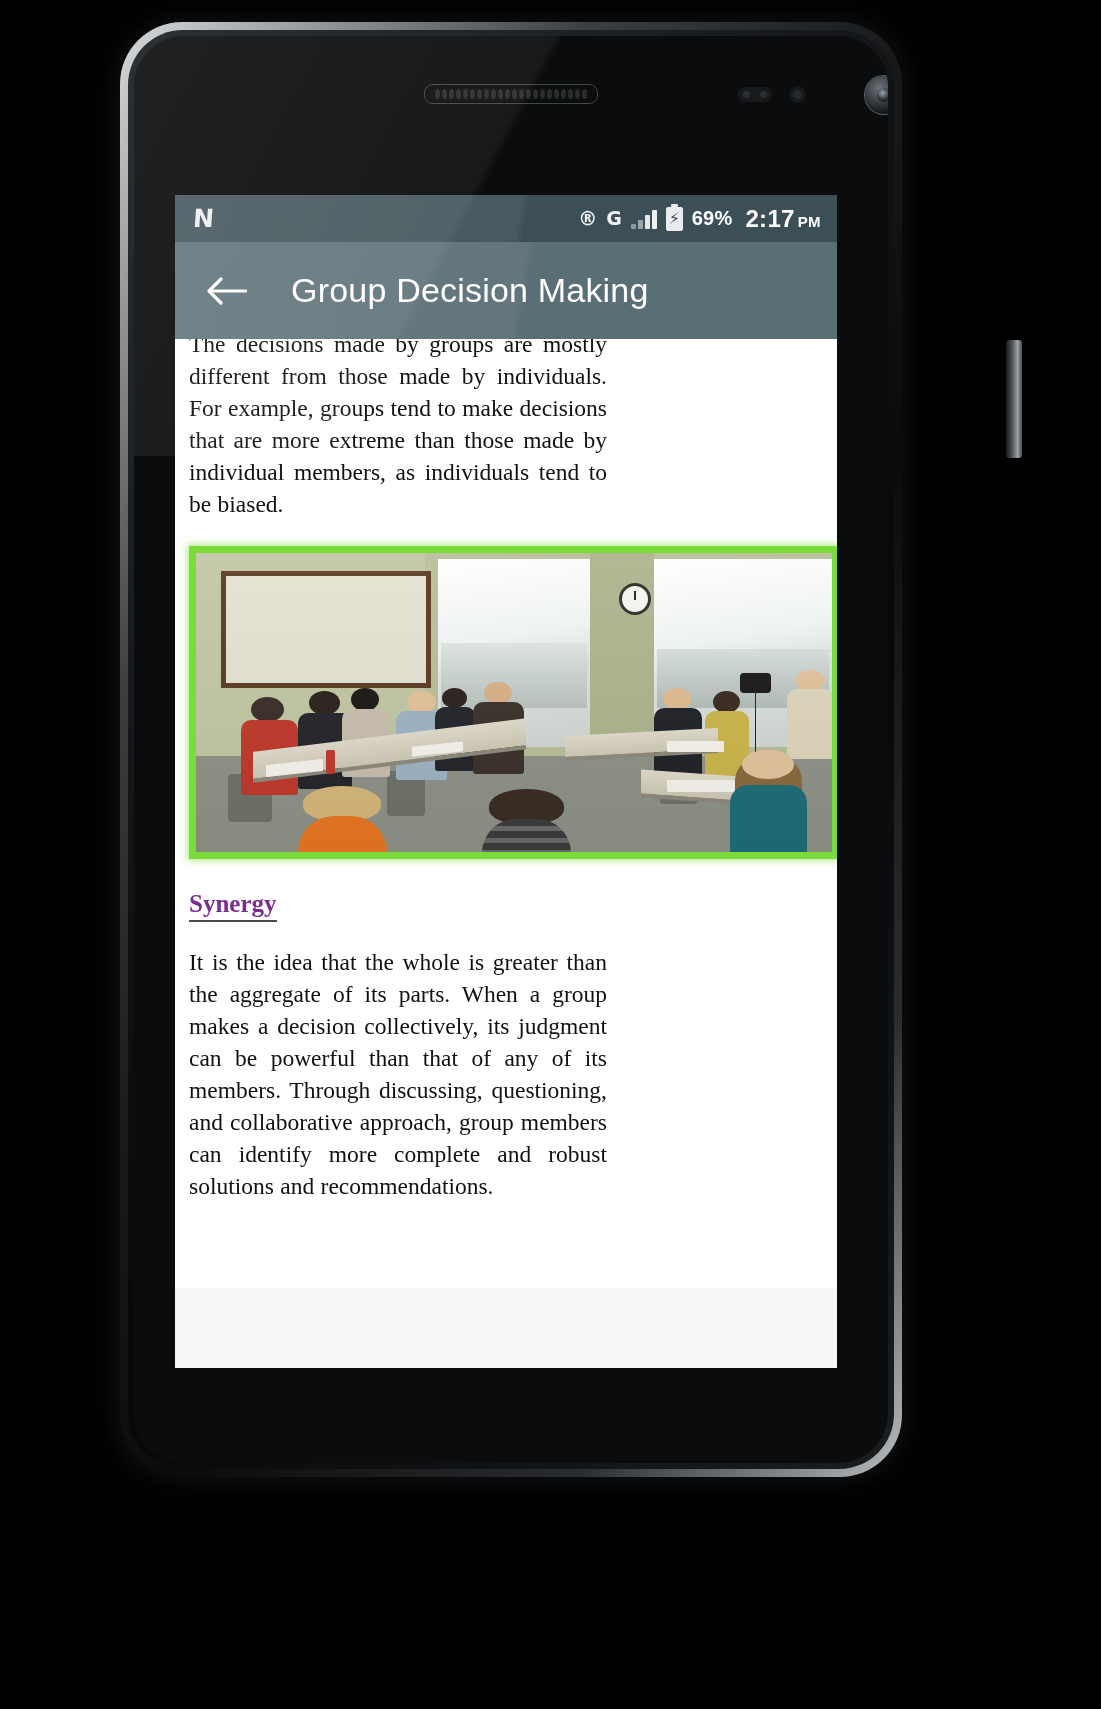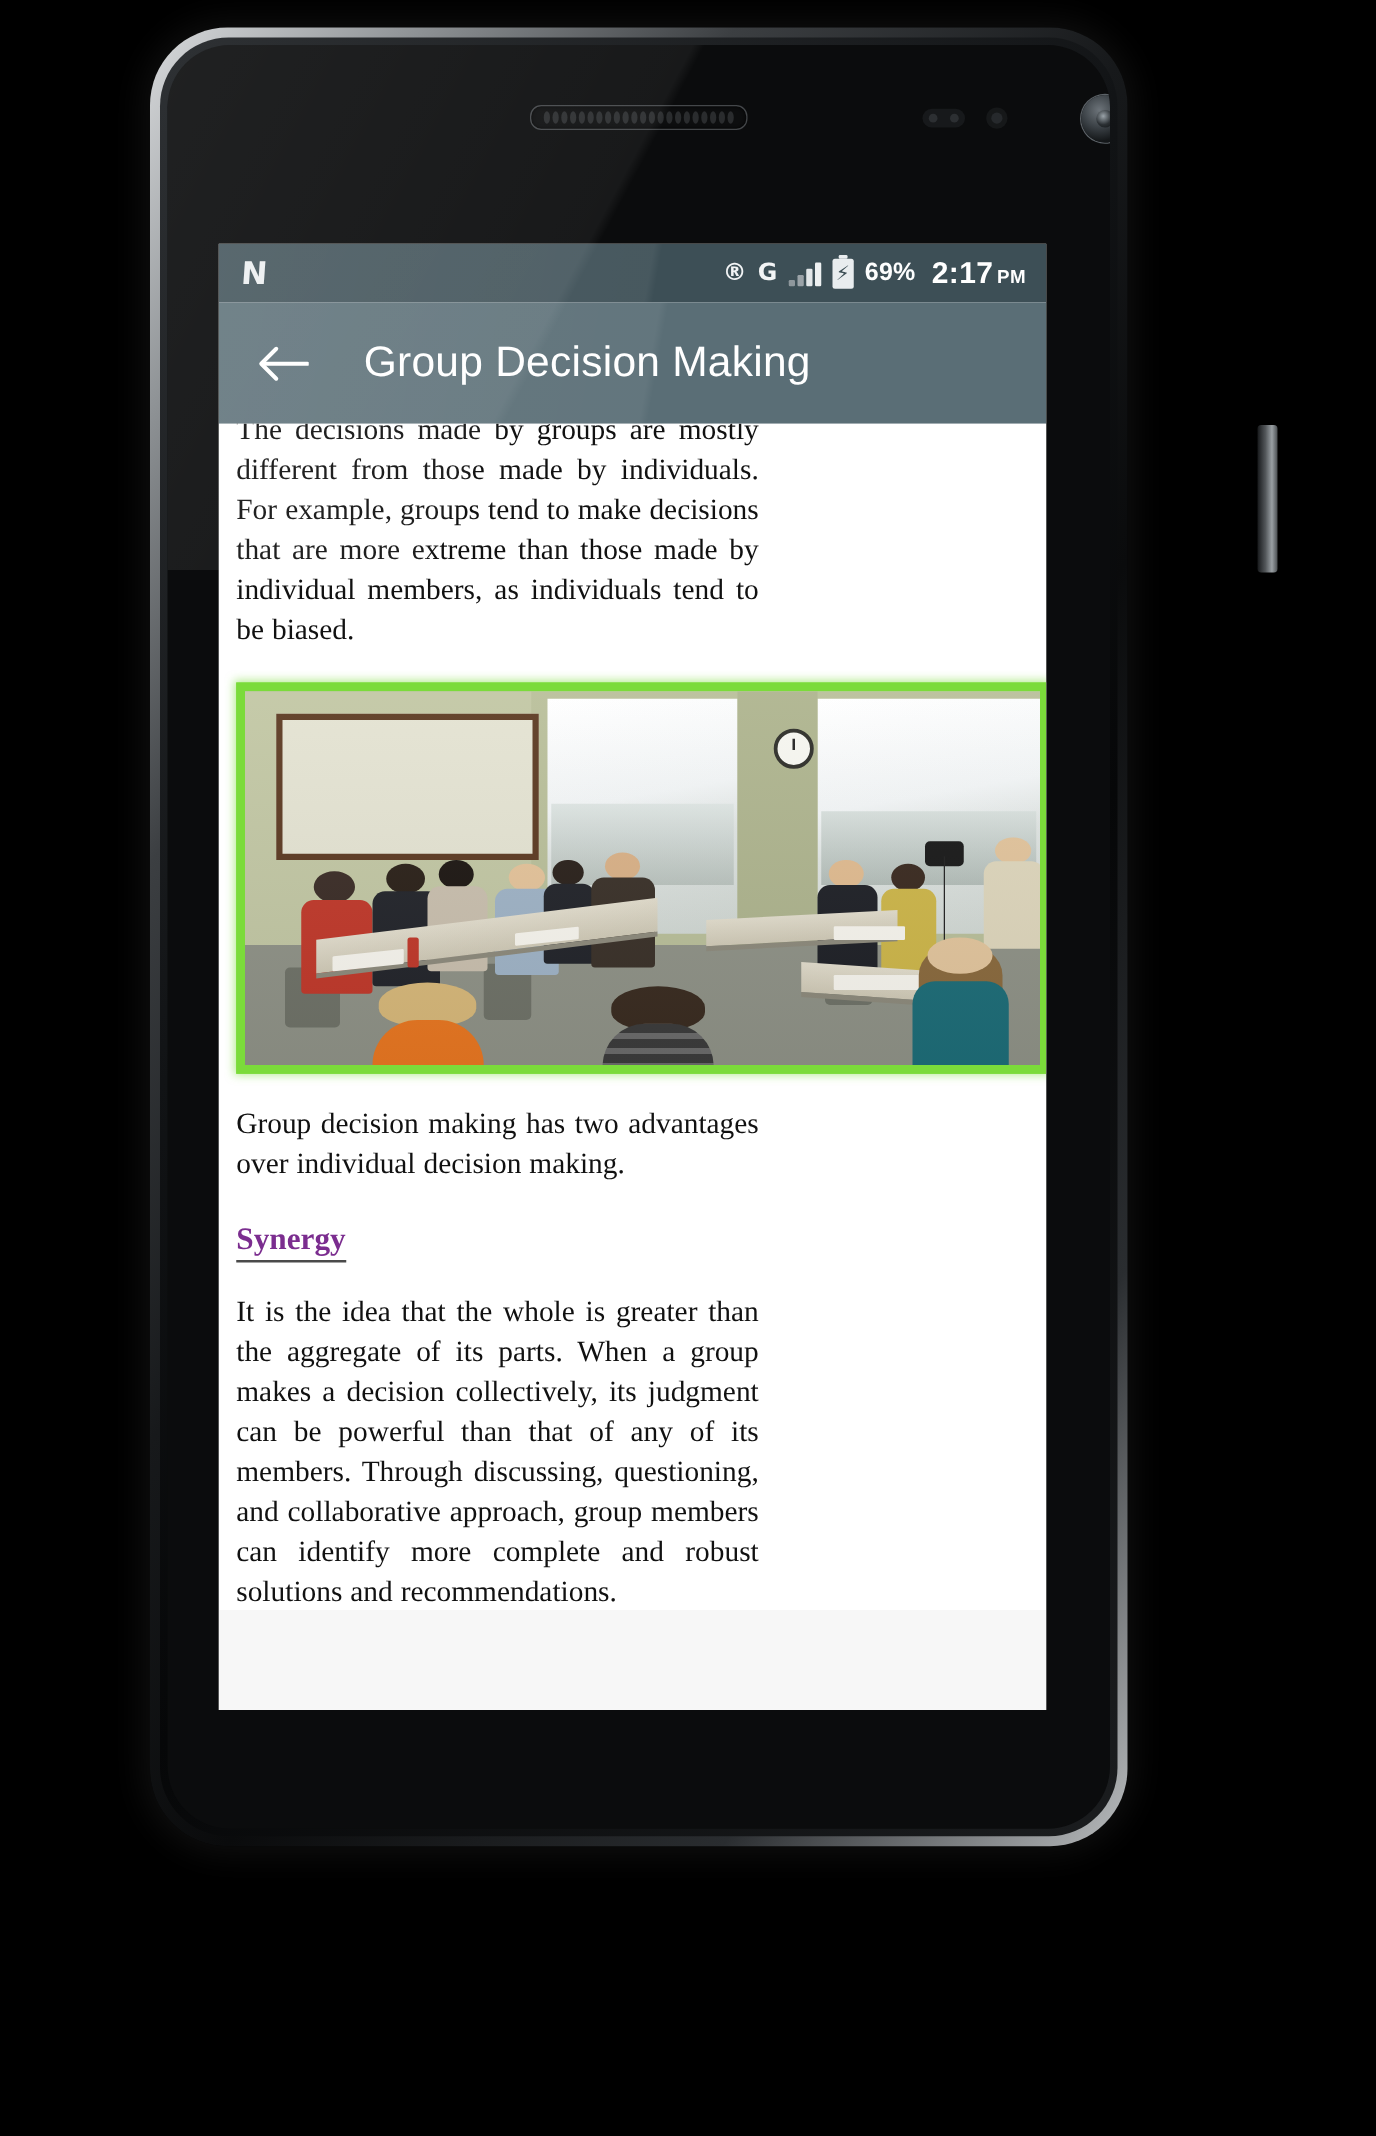--- a/index.html
+++ b/index.html
@@ -469,21 +469,20 @@
               <span class="hr"></span>
               <span class="hd"></span>
               <span class="bd"></span>
             </div>
 
           <div id="ph-haze"></div>
         </div>
       </div>
 
 
-      <p class="para" style="margin-top:24px;">Group decision making has two advantages over individual decision making.</p>
 
       <h3 class="h-purple" style="margin-top:30px;">
         <span>Synergy</span>
       </h3>
 
       <p class="para" style="margin-top:24px;">It is the idea that the whole is greater than the aggregate of its parts. When a group makes a decision collectively, its judgment can be powerful than that of any of its members. Through discussing, questioning, and collaborative approach, group members can identify more complete and robust solutions and recommendations.</p>
 
       
 
     </div>

